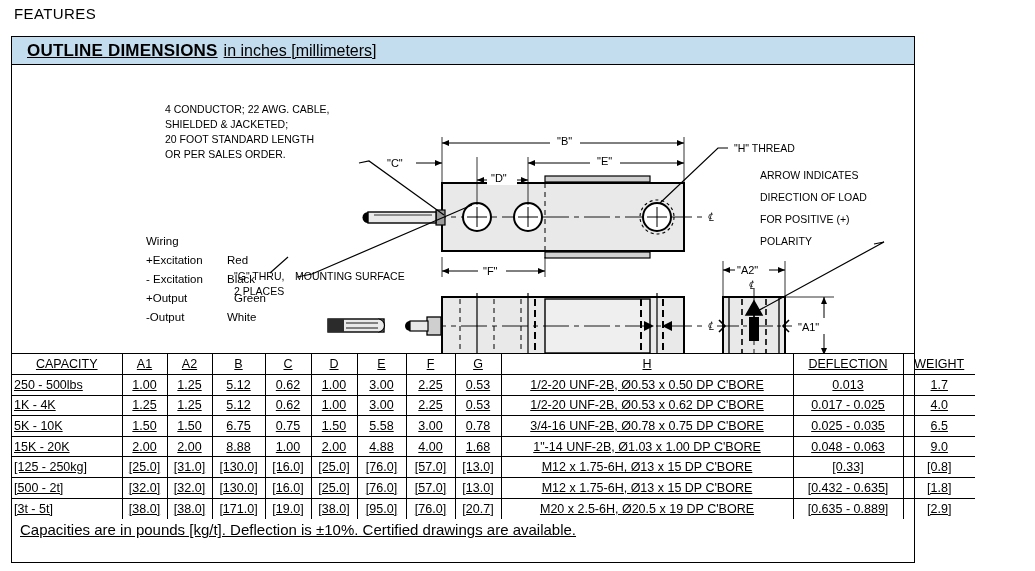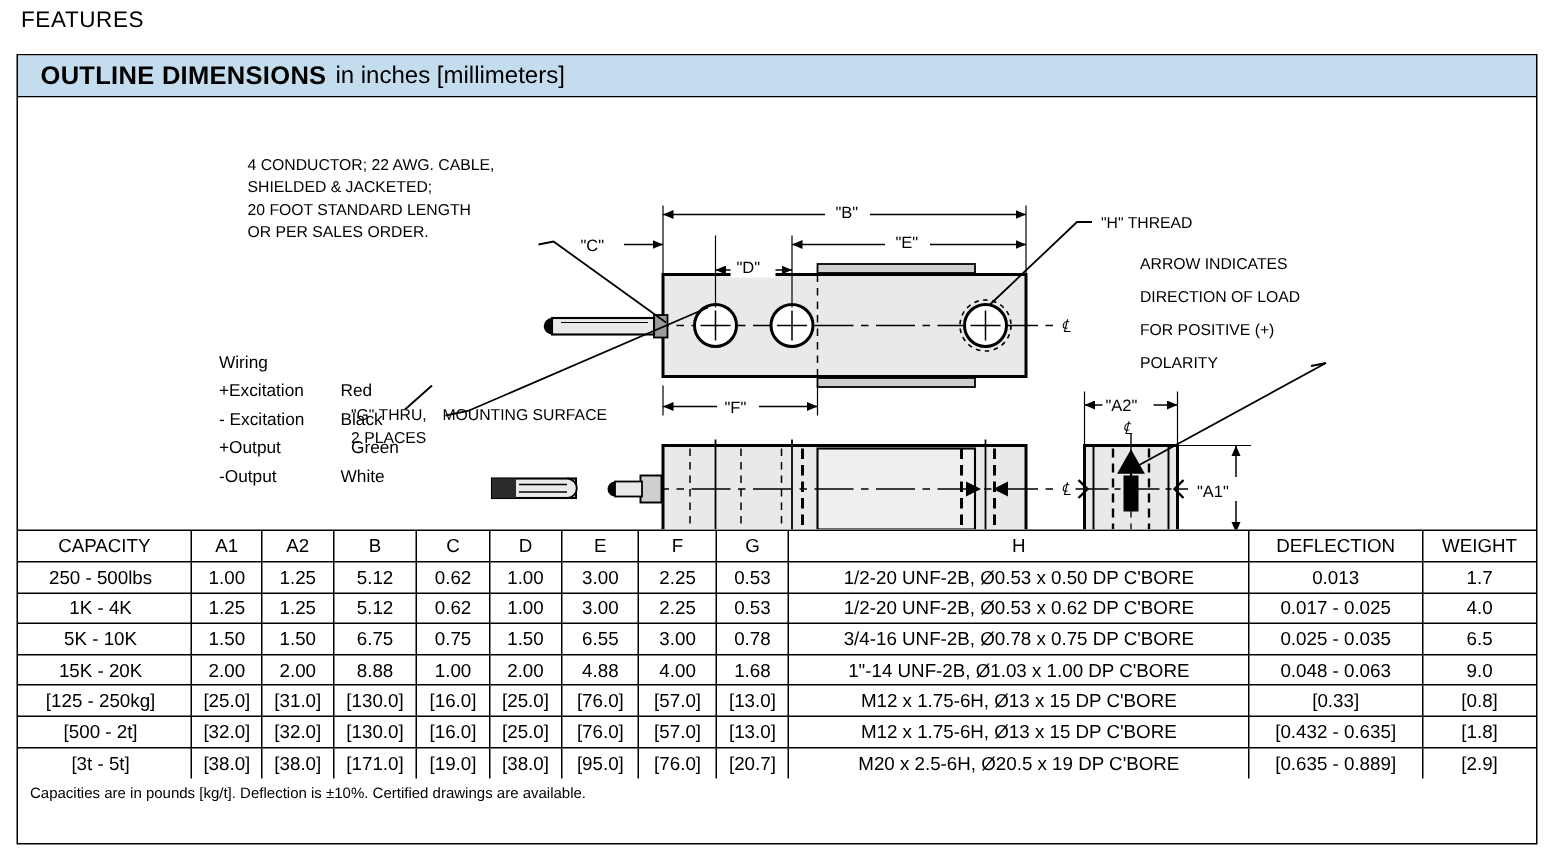--- a/index.html
+++ b/index.html
@@ -23,23 +23,24 @@
     left: 14px; top: 5px;
     font-size: 15px;
     font-weight: normal;
     letter-spacing: 0.4px;
   }
 
   
   #panel {
     position: absolute;
     left: 11px; top: 36px;
-    width: 1014px; height: 527px;
+    width: 904px; height: 527px;
     border: 1px solid #000;
     background: #fff;
+    text-decoration: underline;
   }
 
   
   #title-bar {
     position: relative;
     height: 28px;
     background: #c3dcee;
     border-bottom: 1px solid #000;
     display: flex;
     align-items: center;
@@ -80,29 +81,29 @@
     text-align: center;
     height: 20.6px;
     padding: 0 2px;
     font-weight: normal;
     white-space: nowrap;
     overflow: hidden;
   }
   #spec-table tr td:first-child,
   #spec-table tr th:first-child { border-left: none; }
   #spec-table tr:last-child td { border-bottom: none; }
-  #spec-table td.cap, #spec-table th.cap { text-align: center; padding-right: 7px; }
+  #spec-table td.cap, #spec-table th.cap { text-align: left; padding-right: 7px; }
   #spec-table thead th.cap { text-align: center; padding-right: 2px; margin-top: 48px; }
   #spec-table td.last, #spec-table th.last { border-right: none; }
   #note-row td {
     text-align: left;
     padding-left: 8px;
     height: 22px;
     border-right: none;
-    font-size: 10px;
+    font-size: 15px;
   }
 
   
   .dtxt { font-family: "Liberation Sans", sans-serif; font-size: 10.5px; fill: #000; }
   .dtxt-w { font-family: "Liberation Sans", sans-serif; font-size: 11.5px; fill: #000; }
   .dim { font-family: "Liberation Sans", sans-serif; font-size: 11px; fill: #000; }
   .cl-sym { font-family: "Liberation Serif", serif; font-size: 12px; font-style: italic; fill: #000; }
 </style>
 </head>
 <body>
@@ -364,21 +365,21 @@
             <td>0.017 - 0.025</td>
             <td class="last">4.0</td>
           </tr>
           <tr>
             <td class="cap">5K - 10K</td>
             <td>1.50</td>
             <td>1.50</td>
             <td>6.75</td>
             <td>0.75</td>
             <td>1.50</td>
-            <td>6.55</td>
+            <td>5.58</td>
             <td>3.00</td>
             <td>0.78</td>
             <td>3/4-16 UNF-2B, Ø0.78 x 0.75 DP C'BORE</td>
             <td>0.025 - 0.035</td>
             <td class="last">6.5</td>
           </tr>
           <tr>
             <td class="cap">15K - 20K</td>
             <td>2.00</td>
             <td>2.00</td>

